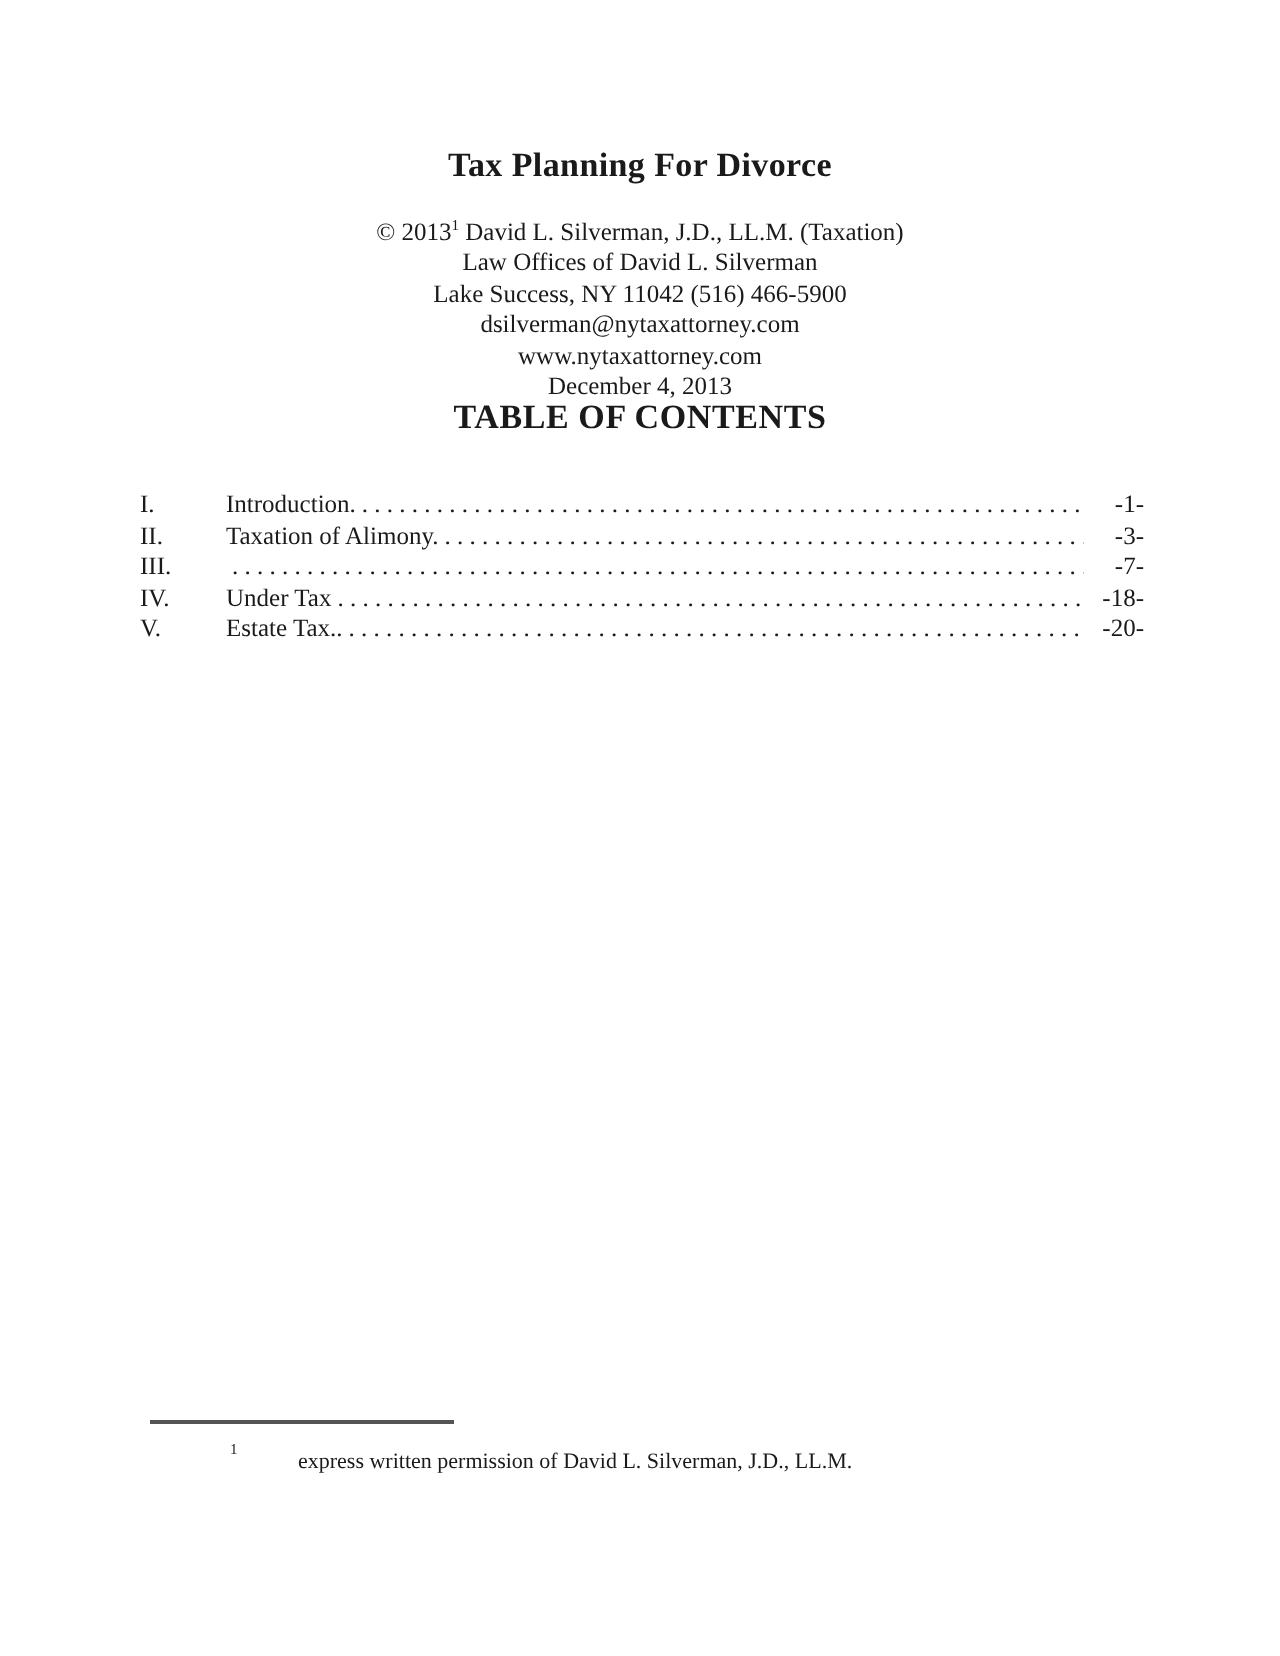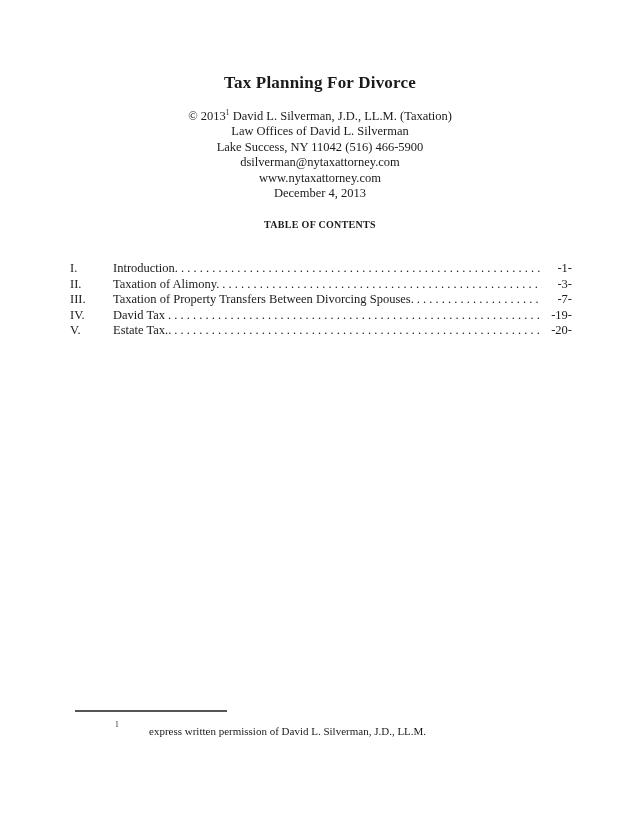--- a/index.html
+++ b/index.html
@@ -26,23 +26,22 @@
     margin-top:17px;
     text-align:center;
     line-height:15.4px;
   }
   sup.fnref {
     font-size:7.5px;
     vertical-align:super;
     line-height:0;
   }
   .toc-heading {
-    margin-top:16px;
     text-align:center;
-    font-size:10px;
+    font-size:17px;
     line-height:15px;
     font-weight:700;
     letter-spacing:0.3px;
   }
   .toc-list {
     margin:29px 68px 0 70px;
     line-height:15.4px;
   }
   .toc-row { display:flex; align-items:baseline; }
   .toc-numeral { flex:0 0 43px; }
@@ -105,29 +104,28 @@
       <span class="toc-page">-1-</span>
     </div>
     <div class="toc-row">
       <span class="toc-numeral">II.</span>
       <span class="toc-title">Taxation of Alimony.</span>
       <span class="toc-leader">. . . . . . . . . . . . . . . . . . . . . . . . . . . . . . . . . . . . . . . . . . . . . . . . . . . . . . . . . . . . . . . . . . . . . . . . . . . . . . . . . . . . . . . . . . </span>
       <span class="toc-page">-3-</span>
     </div>
     <div class="toc-row">
       <span class="toc-numeral">III.</span>
-      <span class="toc-title">Taxation of Property Transfers Between Divorcing Spouses.</span>
       <span class="toc-leader">. . . . . . . . . . . . . . . . . . . . . . . . . . . . . . . . . . . . . . . . . . . . . . . . . . . . . . . . . . . . . . . . . . . . . . . . . . . . . . . . . . . . . . . . . . </span>
       <span class="toc-page">-7-</span>
     </div>
     <div class="toc-row">
       <span class="toc-numeral">IV.</span>
-      <span class="toc-title">David Tax</span>
+      <span class="toc-title">Under Tax</span>
       <span class="toc-leader">. . . . . . . . . . . . . . . . . . . . . . . . . . . . . . . . . . . . . . . . . . . . . . . . . . . . . . . . . . . . . . . . . . . . . . . . . . . . . . . . . . . . . . . . . . </span>
-      <span class="toc-page">-19-</span>
+      <span class="toc-page">-18-</span>
     </div>
     <div class="toc-row">
       <span class="toc-numeral">V.</span>
       <span class="toc-title">Estate Tax..</span>
       <span class="toc-leader">. . . . . . . . . . . . . . . . . . . . . . . . . . . . . . . . . . . . . . . . . . . . . . . . . . . . . . . . . . . . . . . . . . . . . . . . . . . . . . . . . . . . . . . . . . </span>
       <span class="toc-page">-20-</span>
     </div>
   </div>
 
   <div class="fn-sep"></div>

